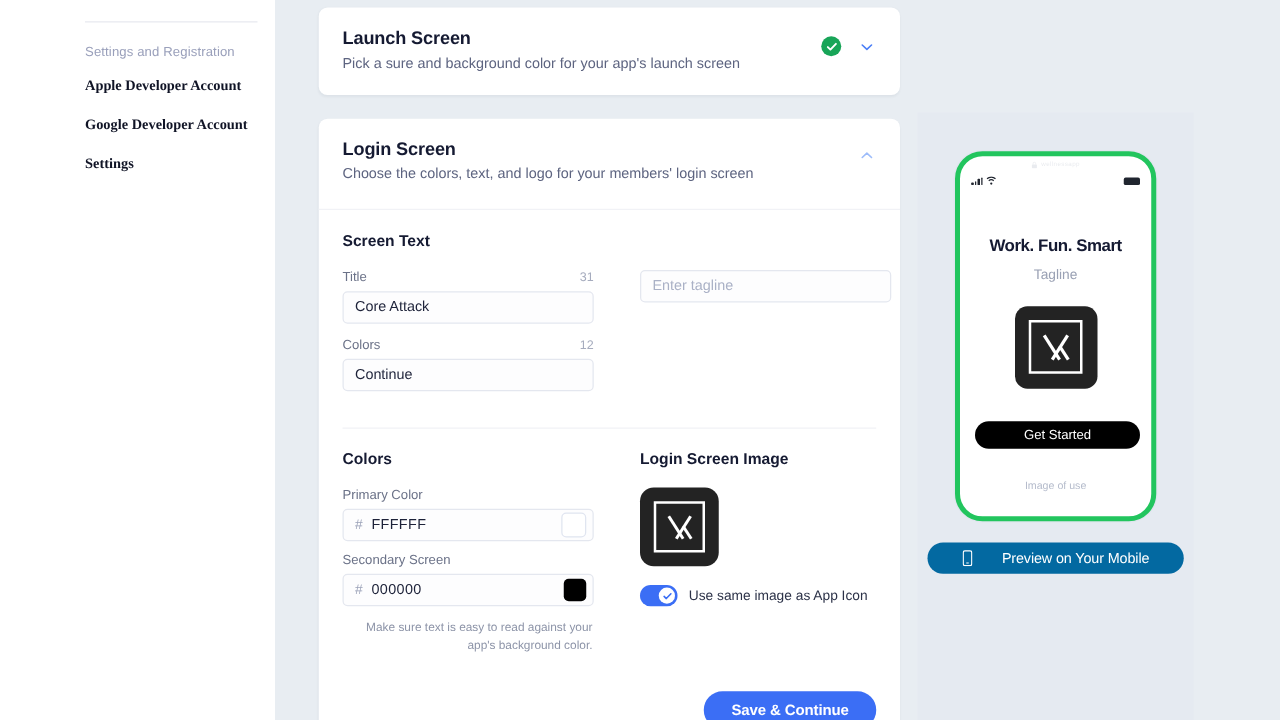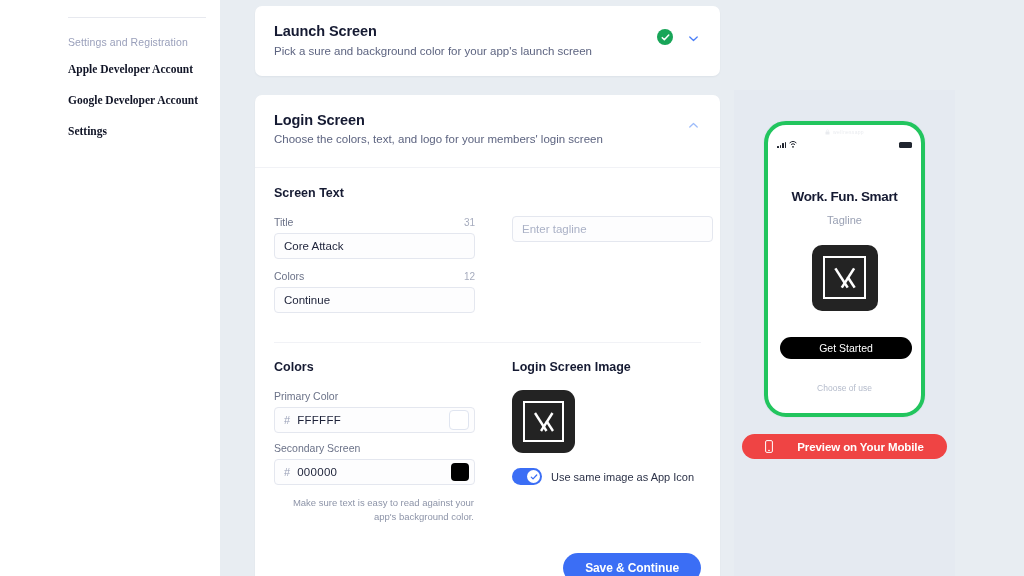--- a/index.html
+++ b/index.html
@@ -427,26 +427,26 @@
     margin-top: 24px;
     font-size: 8.5px;
     color: #b4bbcb;
   }
   .preview-mobile-btn {
     position: absolute;
     left: 8px;
     top: 344px;
     width: 205px;
     height: 25px;
-    background: #ef4444;
+    background: #0369a1;
     border: none;
     border-radius: 13px;
     color: #ffffff;
     font-size: 11.5px;
-    font-weight: 700;
+    font-weight: 400;
     font-family: "Liberation Sans", sans-serif;
     display: flex;
     align-items: center;
     justify-content: center;
     gap: 24px;
     cursor: pointer;
     letter-spacing: -0.1px;
   }
   .mobile-icon { width: 8px; height: 13px; display: block; }
 </style>
@@ -642,21 +642,21 @@
                       <line x1="5" y1="5" x2="16.5" y2="23"></line>
                       <line x1="22.5" y1="5" x2="11" y2="23"></line>
                       <line x1="16.5" y1="13" x2="23" y2="23"></line>
                     </g>
                   </svg>
                 </span>
               </div>
             </div>
 
             <button class="phone-cta">Get Started</button>
-            <div class="phone-terms">Choose of use</div>
+            <div class="phone-terms">Image of use</div>
           </div>
         </div>
 
         <button class="preview-mobile-btn">
           <svg class="mobile-icon" viewBox="0 0 8 13">
               <rect x="0.6" y="0.6" width="6.8" height="11.8" rx="1.3" fill="none" stroke="#ffffff" stroke-width="1"></rect>
               <line x1="3" y1="10.4" x2="5" y2="10.4" stroke="#ffffff" stroke-width="0.9"></line>
             </svg>
           <span>Preview on Your Mobile</span>
         </button>

